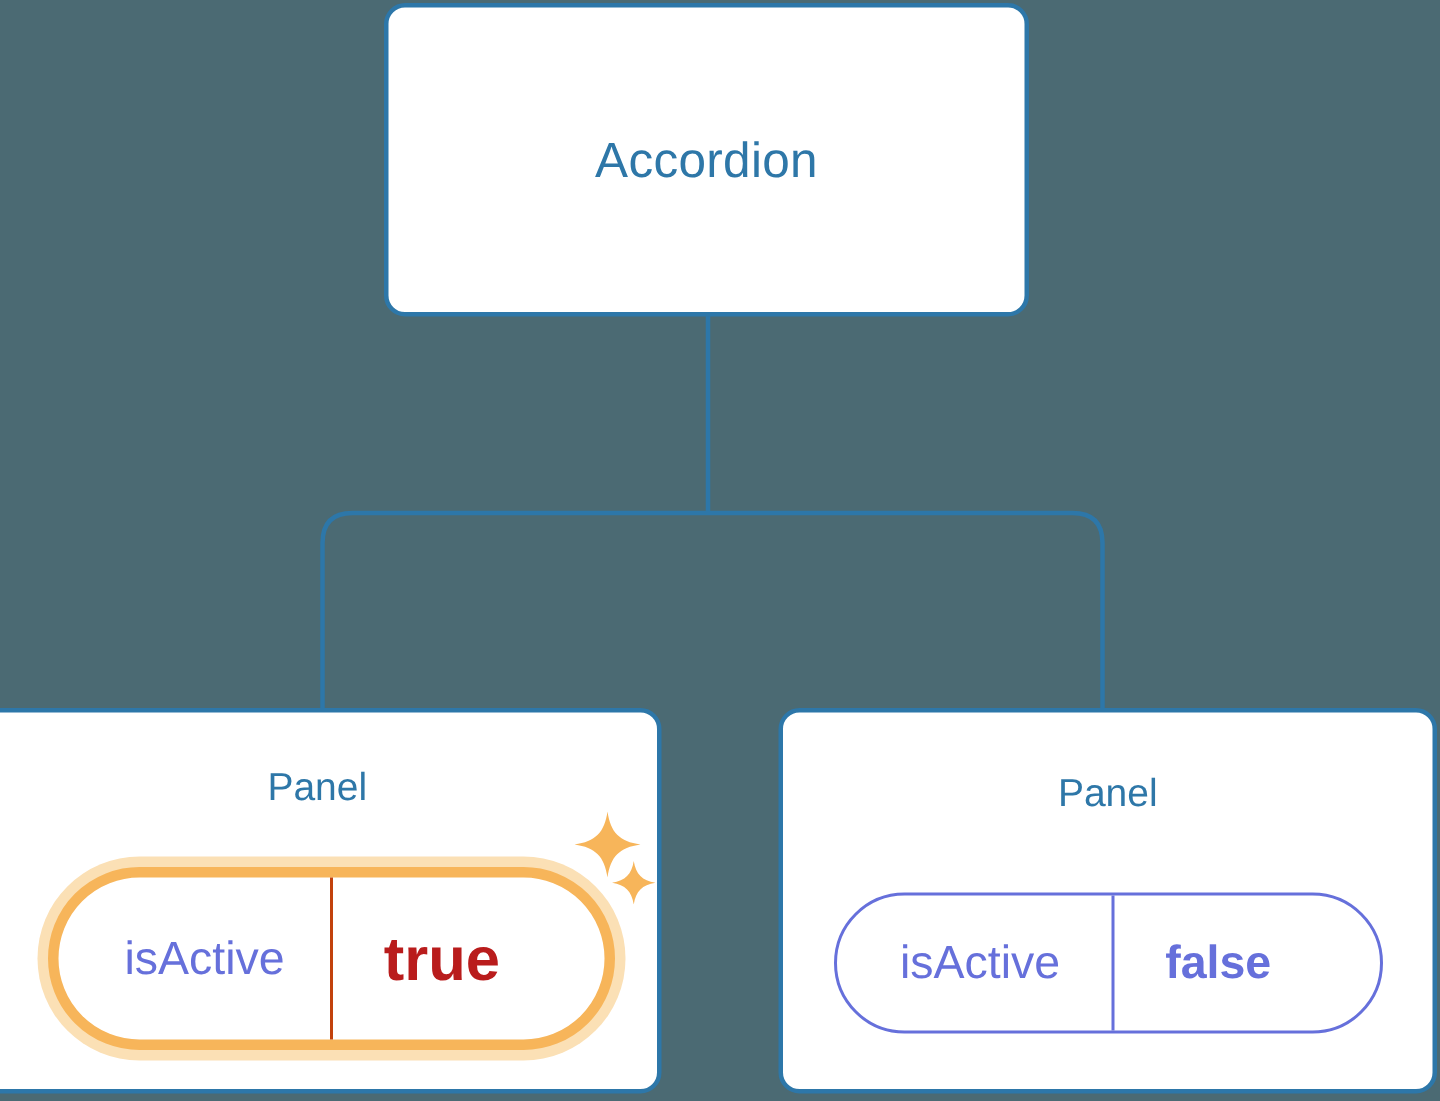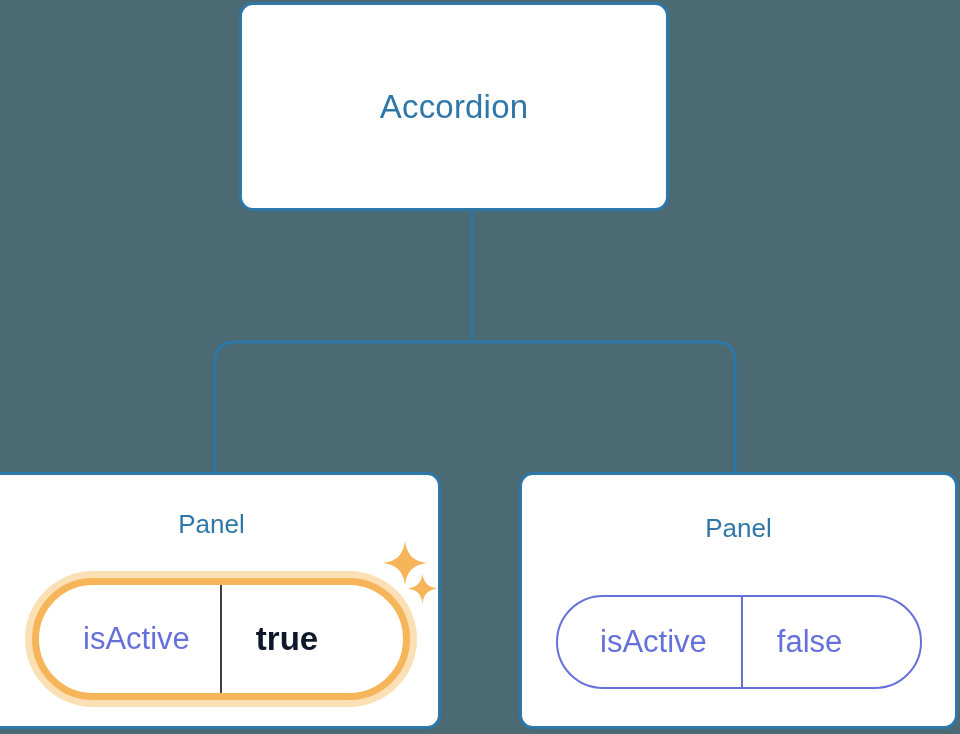--- a/index.html
+++ b/index.html
@@ -38,21 +38,21 @@
     border: 3px solid #2d77a9;
     border-radius: 14px;
     box-sizing: border-box;
     display: flex;
     flex-direction: column;
     align-items: center;
   }
 
   
   #root-node {
-    left: 239px;
+    left: 256px;
     top: 2px;
     width: 430px;
     height: 209px;
     justify-content: center;
   }
   .node-title {
     color: #2e77a8;
     font-size: 33px;
     font-weight: 400;
     letter-spacing: 0.2px;
@@ -112,39 +112,39 @@
     padding: 0 34px 0 42px;
     color: #6670db;
     font-size: 31px;
     font-weight: 400;
   }
   .pill.plain .pill-val {
     border-left: 2px solid #6670db;
     padding: 0 42px 0 34px;
     color: #6670db;
     font-size: 31px;
-    font-weight: 400;
+    font-weight: 700;
   }
 
   
   .pill.highlight {
     border: 7px solid #f7b55a;
     box-shadow: 0 0 0 7px #fbe0b5;
   }
   .pill.highlight .pill-key {
     padding: 0 30px 0 44px;
     color: #6670db;
     font-size: 31px;
     font-weight: 400;
   }
   .pill.highlight .pill-val {
-    border-left: 2px solid #404040;
+    border-left: 2px solid #c2410c;
     padding: 0 48px 0 34px;
-    color: #0f172a;
-    font-size: 33px;
+    color: #b91c1c;
+    font-size: 41px;
     font-weight: 700;
   }
 
   #pill-left-wrap {
     left: 32px;
     top: 578px;
   }
   #pill-left {
     width: 378px;
     height: 122px;

